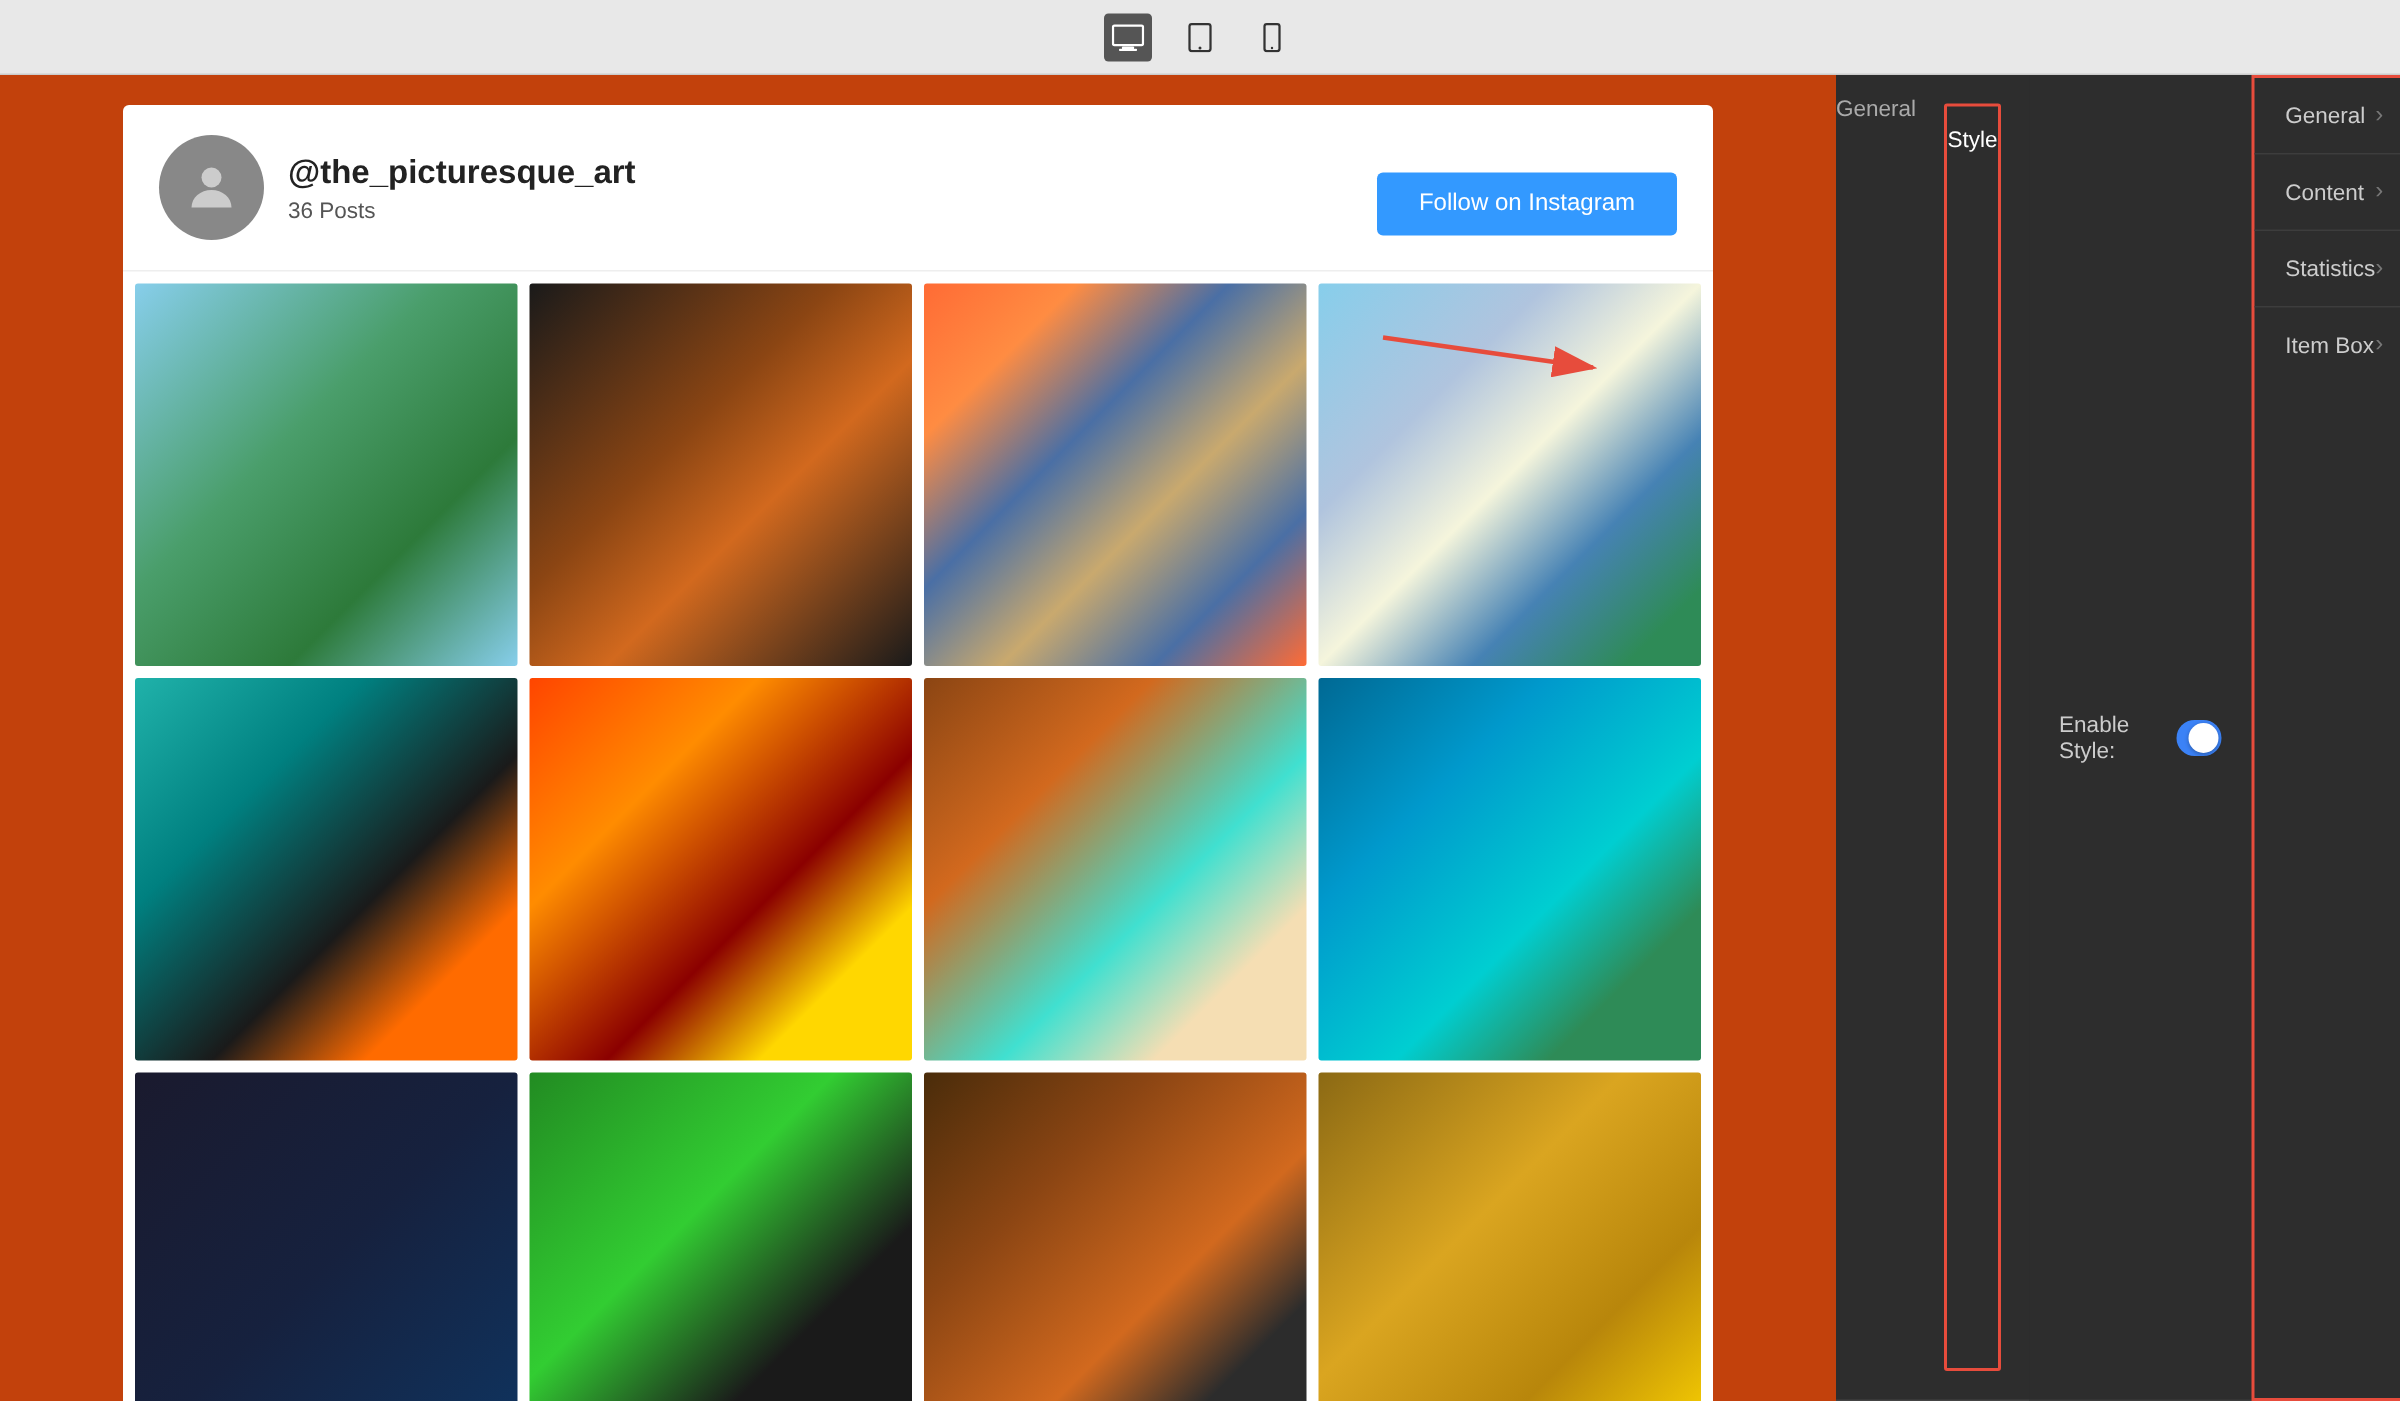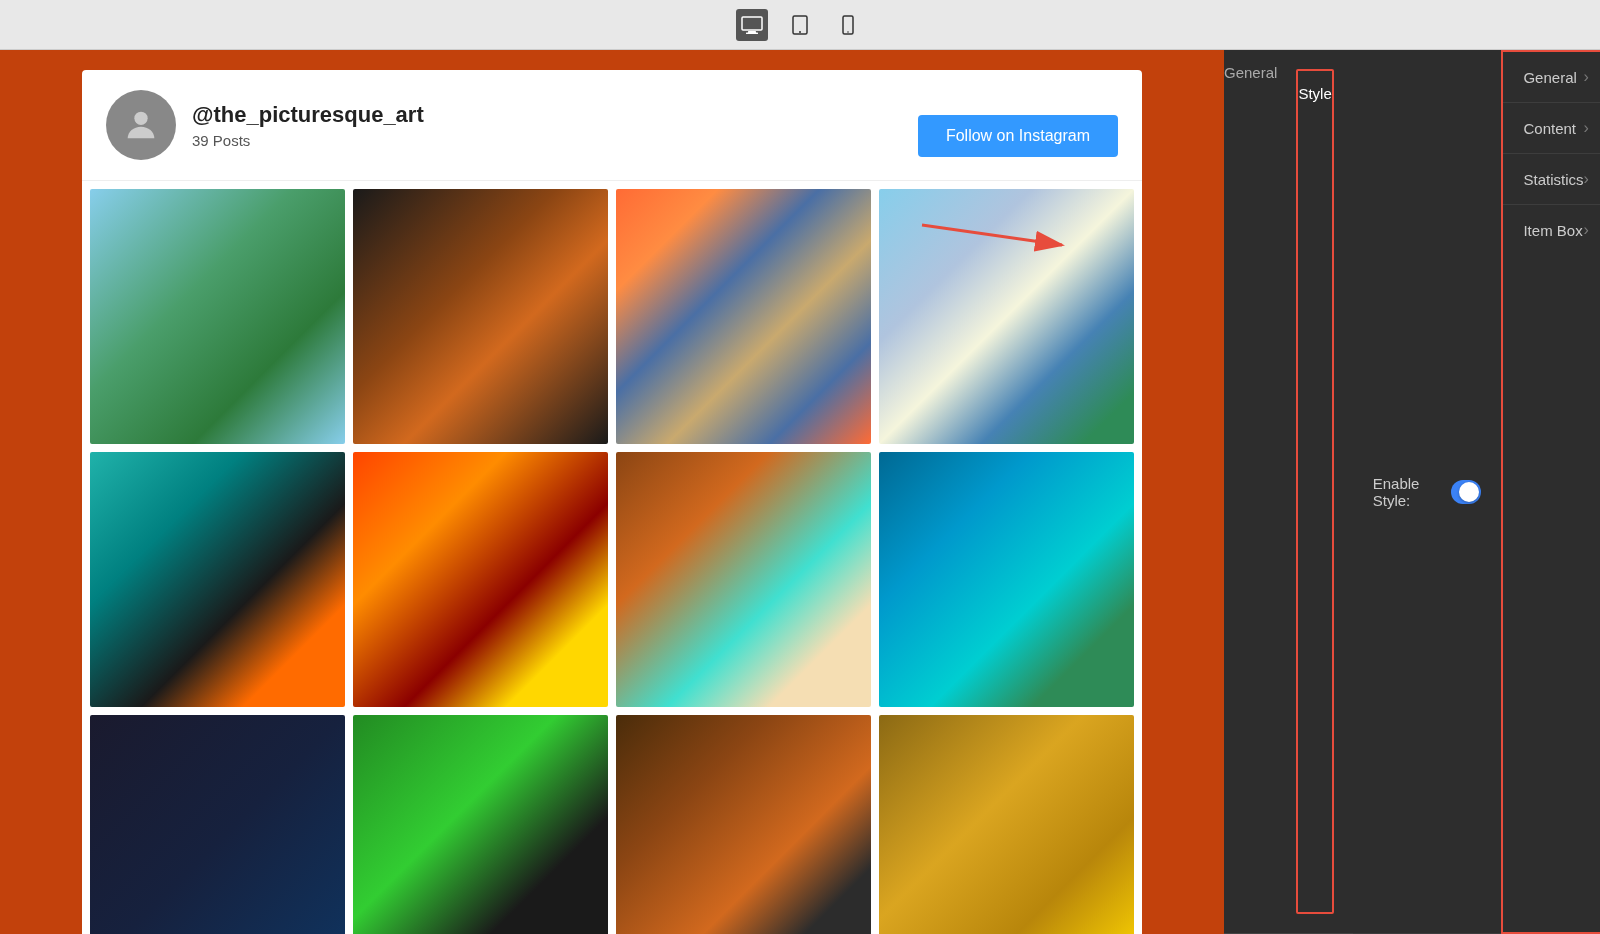--- a/index.html
+++ b/index.html
@@ -300,21 +300,21 @@
 
         <div class="widget-header">
           <div class="avatar-circle">
             <svg class="avatar-icon-svg" viewBox="0 0 24 24" fill="#ccc">
               <circle cx="12" cy="8" r="4"></circle>
               <path d="M4 20c0-4 3.6-7 8-7s8 3 8 7"></path>
             </svg>
           </div>
           <div class="user-info">
             <div class="username">@the_picturesque_art</div>
-            <div class="posts-count">39 Posts</div>
+            <div class="posts-count">36 Posts</div>
           </div>
           <button class="follow-btn">Follow on Instagram</button>
         </div>
 
         <div class="image-grid">
           <div class="grid-item img-trees"></div>
           <div class="grid-item img-perfume"></div>
           <div class="grid-item img-cathedral"></div>
           <div class="grid-item img-beach"></div>
           <div class="grid-item img-puffin"></div>

